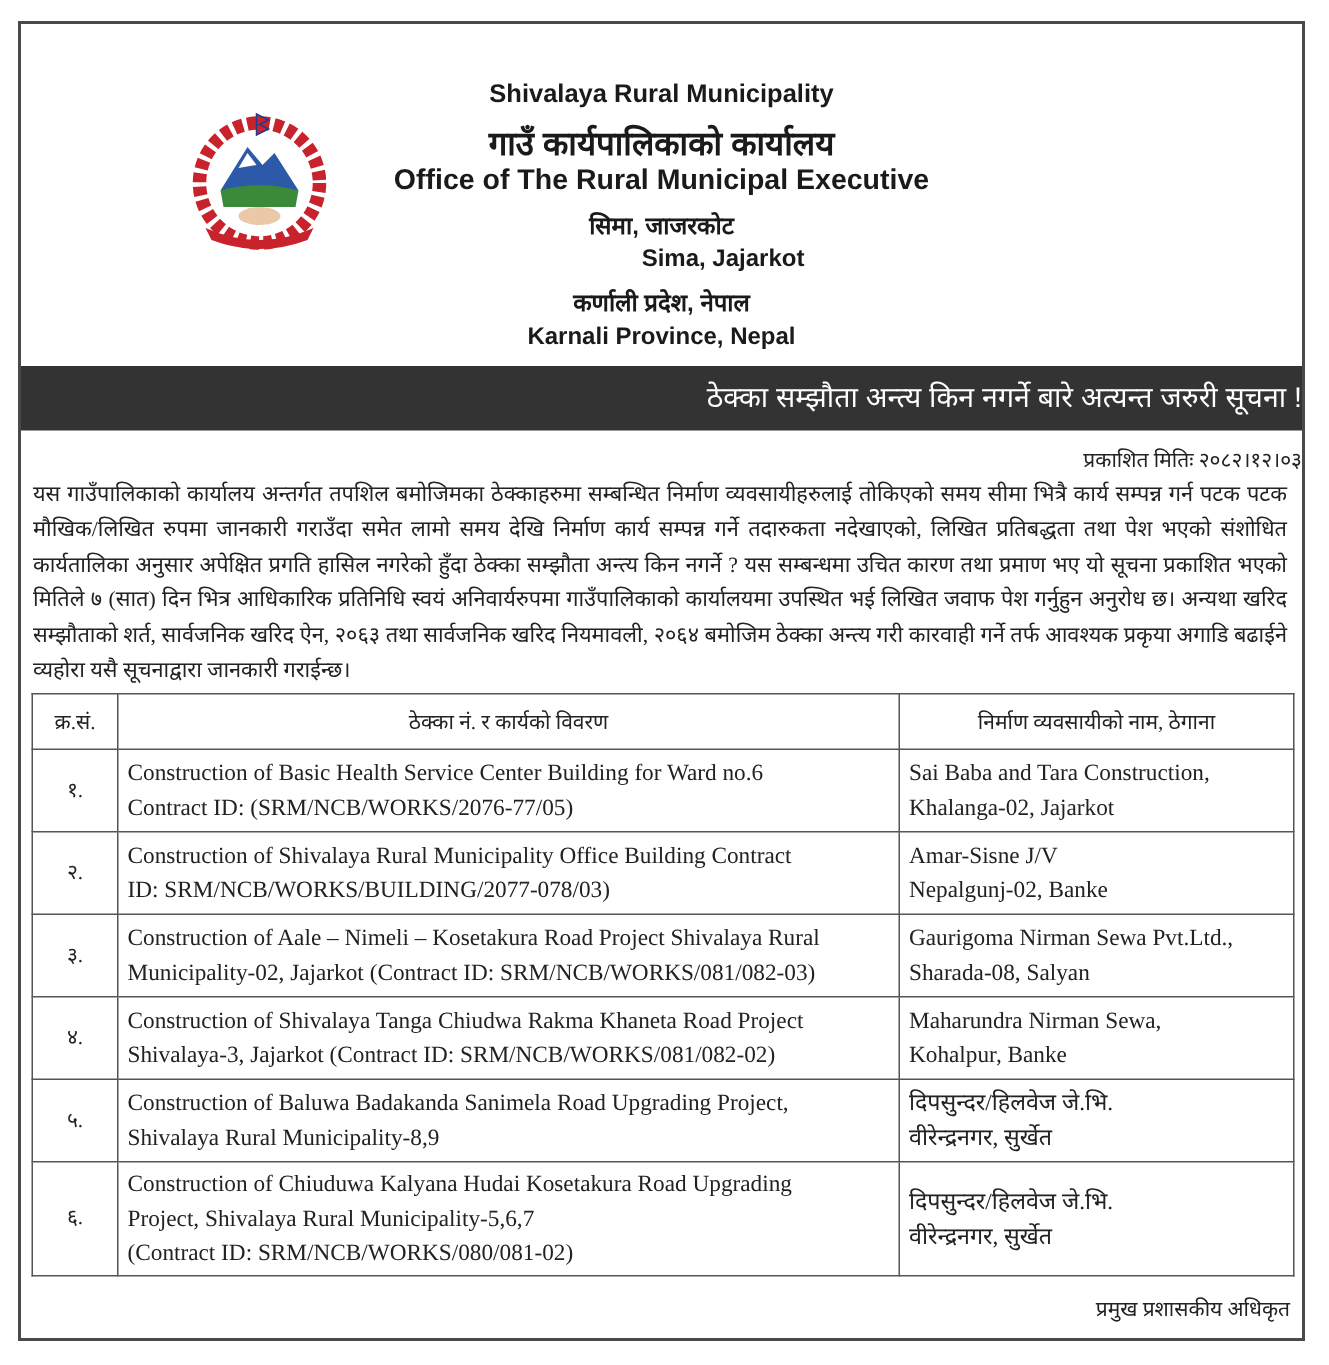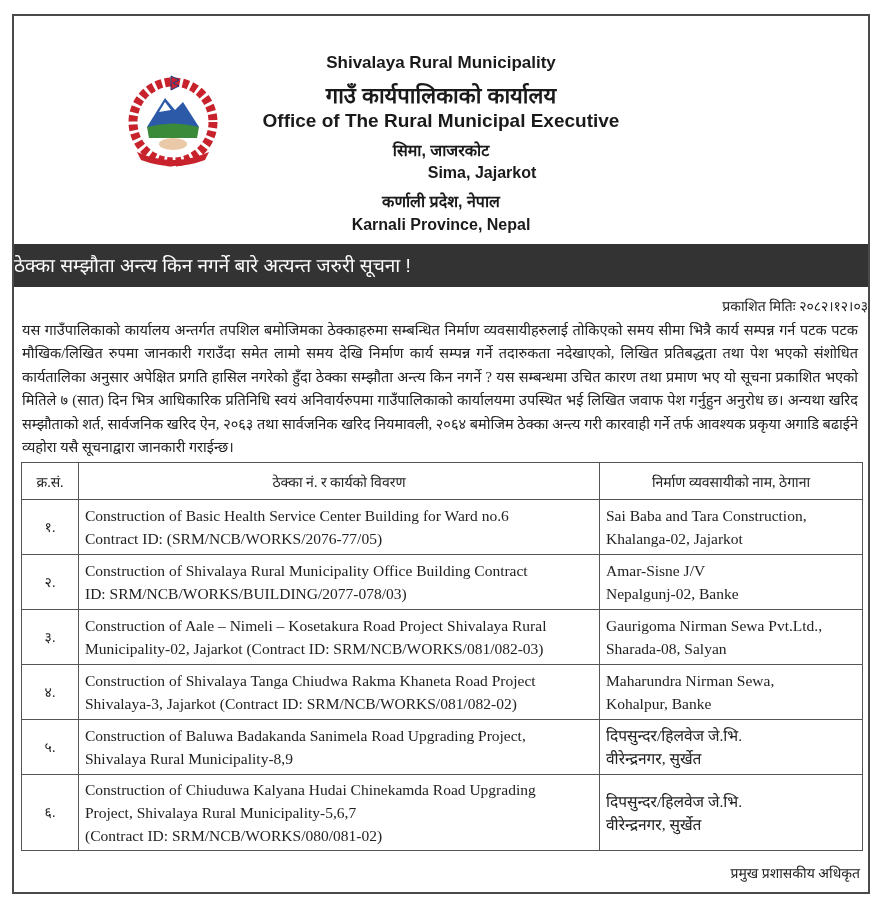--- a/index.html
+++ b/index.html
@@ -13,21 +13,21 @@
               font-family: "Liberation Sans", sans-serif; color: #1a1a1a; }
   .hdr-np1 { top: 6px; font-size: 20px; font-weight: bold; }
   .hdr-en1 { top: 37px; font-size: 17px; font-weight: bold; }
   .hdr-np2 { top: 63px; font-size: 22px; font-weight: bold; }
   .hdr-en2 { top: 94px; font-size: 19px; font-weight: bold; }
   .hdr-np3 { top: 123px; font-size: 16px; font-weight: bold; }
   .hdr-en3 { top: 148px; font-size: 16px; font-weight: bold; padding-left: 41px; }
   .hdr-np4 { top: 174px; font-size: 16px; font-weight: bold; }
   .hdr-en4 { top: 200px; font-size: 16px; font-weight: bold; }
   .banner { position: absolute; left: 0; top: 228px; width: 100%; height: 43px;
-            background: #333333; color: #ffffff; text-align: left;
+            background: #333333; color: #ffffff; text-align: right;
             font-size: 19px; line-height: 43px; font-family: "Liberation Sans", sans-serif; }
   .pubdate { position: absolute; left: 0; top: 280px; width: 100%; text-align: right;
              font-size: 14px; }
   .body-text { position: absolute; left: 8px; top: 303px; width: 836px;
                font-size: 14.5px; line-height: 23.4px; text-align: justify; }
   table.contracts { position: absolute; left: 7px; top: 446px; width: 842px;
                     border-collapse: collapse; font-size: 15.5px; }
   table.contracts th, table.contracts td { border: 1.5px solid #555; padding: 0 6px;
                     vertical-align: middle; }
   table.contracts th { height: 36px; font-weight: normal; font-size: 14px; text-align: center; margin-top: 36px; }
@@ -126,21 +126,21 @@
           <span class="line">Shivalaya Rural Municipality-8,9</span>
         </td>
         <td>
           <span class="line">दिपसुन्दर/हिलवेज जे.भि.</span>
           <span class="line">वीरेन्द्रनगर, सुर्खेत</span>
         </td>
       </tr>
       <tr class="r6">
         <td class="sn">६.</td>
         <td class="desc">
-          <span class="line">Construction of Chiuduwa Kalyana Hudai Chinekamda Road Upgrading</span>
+          <span class="line">Construction of Chiuduwa Kalyana Hudai Kosetakura Road Upgrading</span>
           <span class="line">Project, Shivalaya Rural Municipality-5,6,7</span>
           <span class="line">(Contract ID: SRM/NCB/WORKS/080/081-02)</span>
         </td>
         <td>
           <span class="line">दिपसुन्दर/हिलवेज जे.भि.</span>
           <span class="line">वीरेन्द्रनगर, सुर्खेत</span>
         </td>
       </tr>
     </tbody>
   </table>

